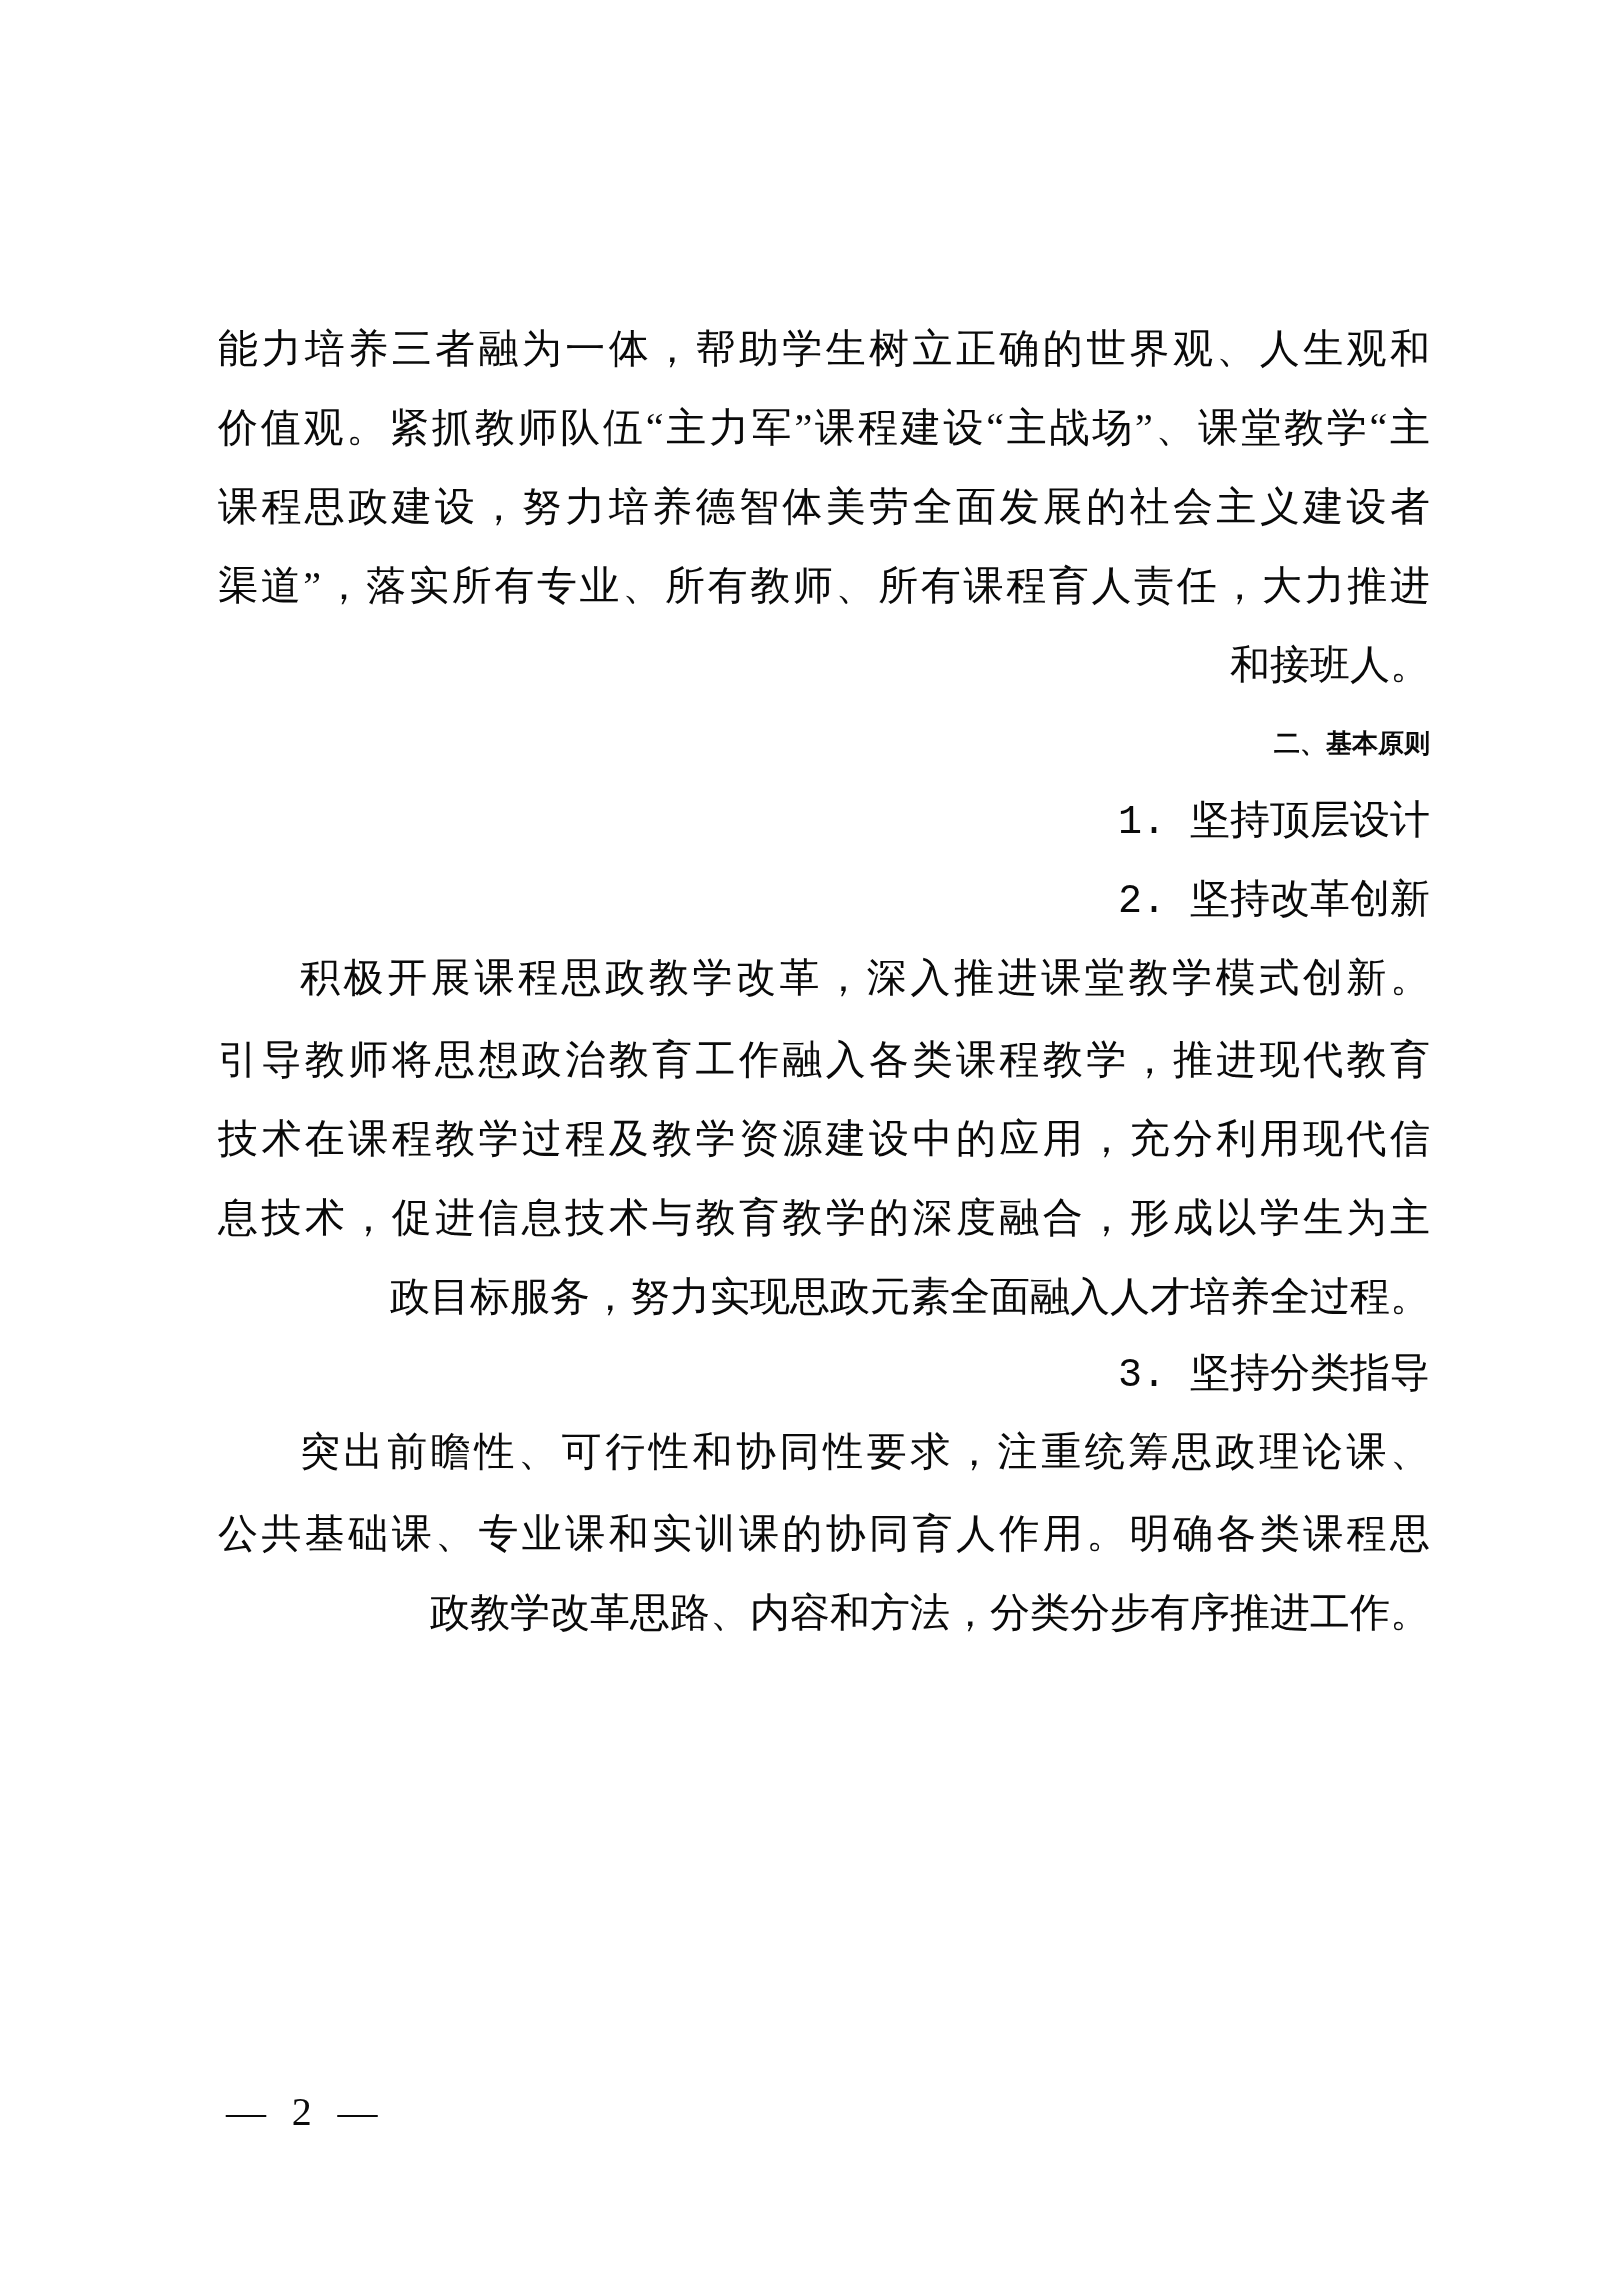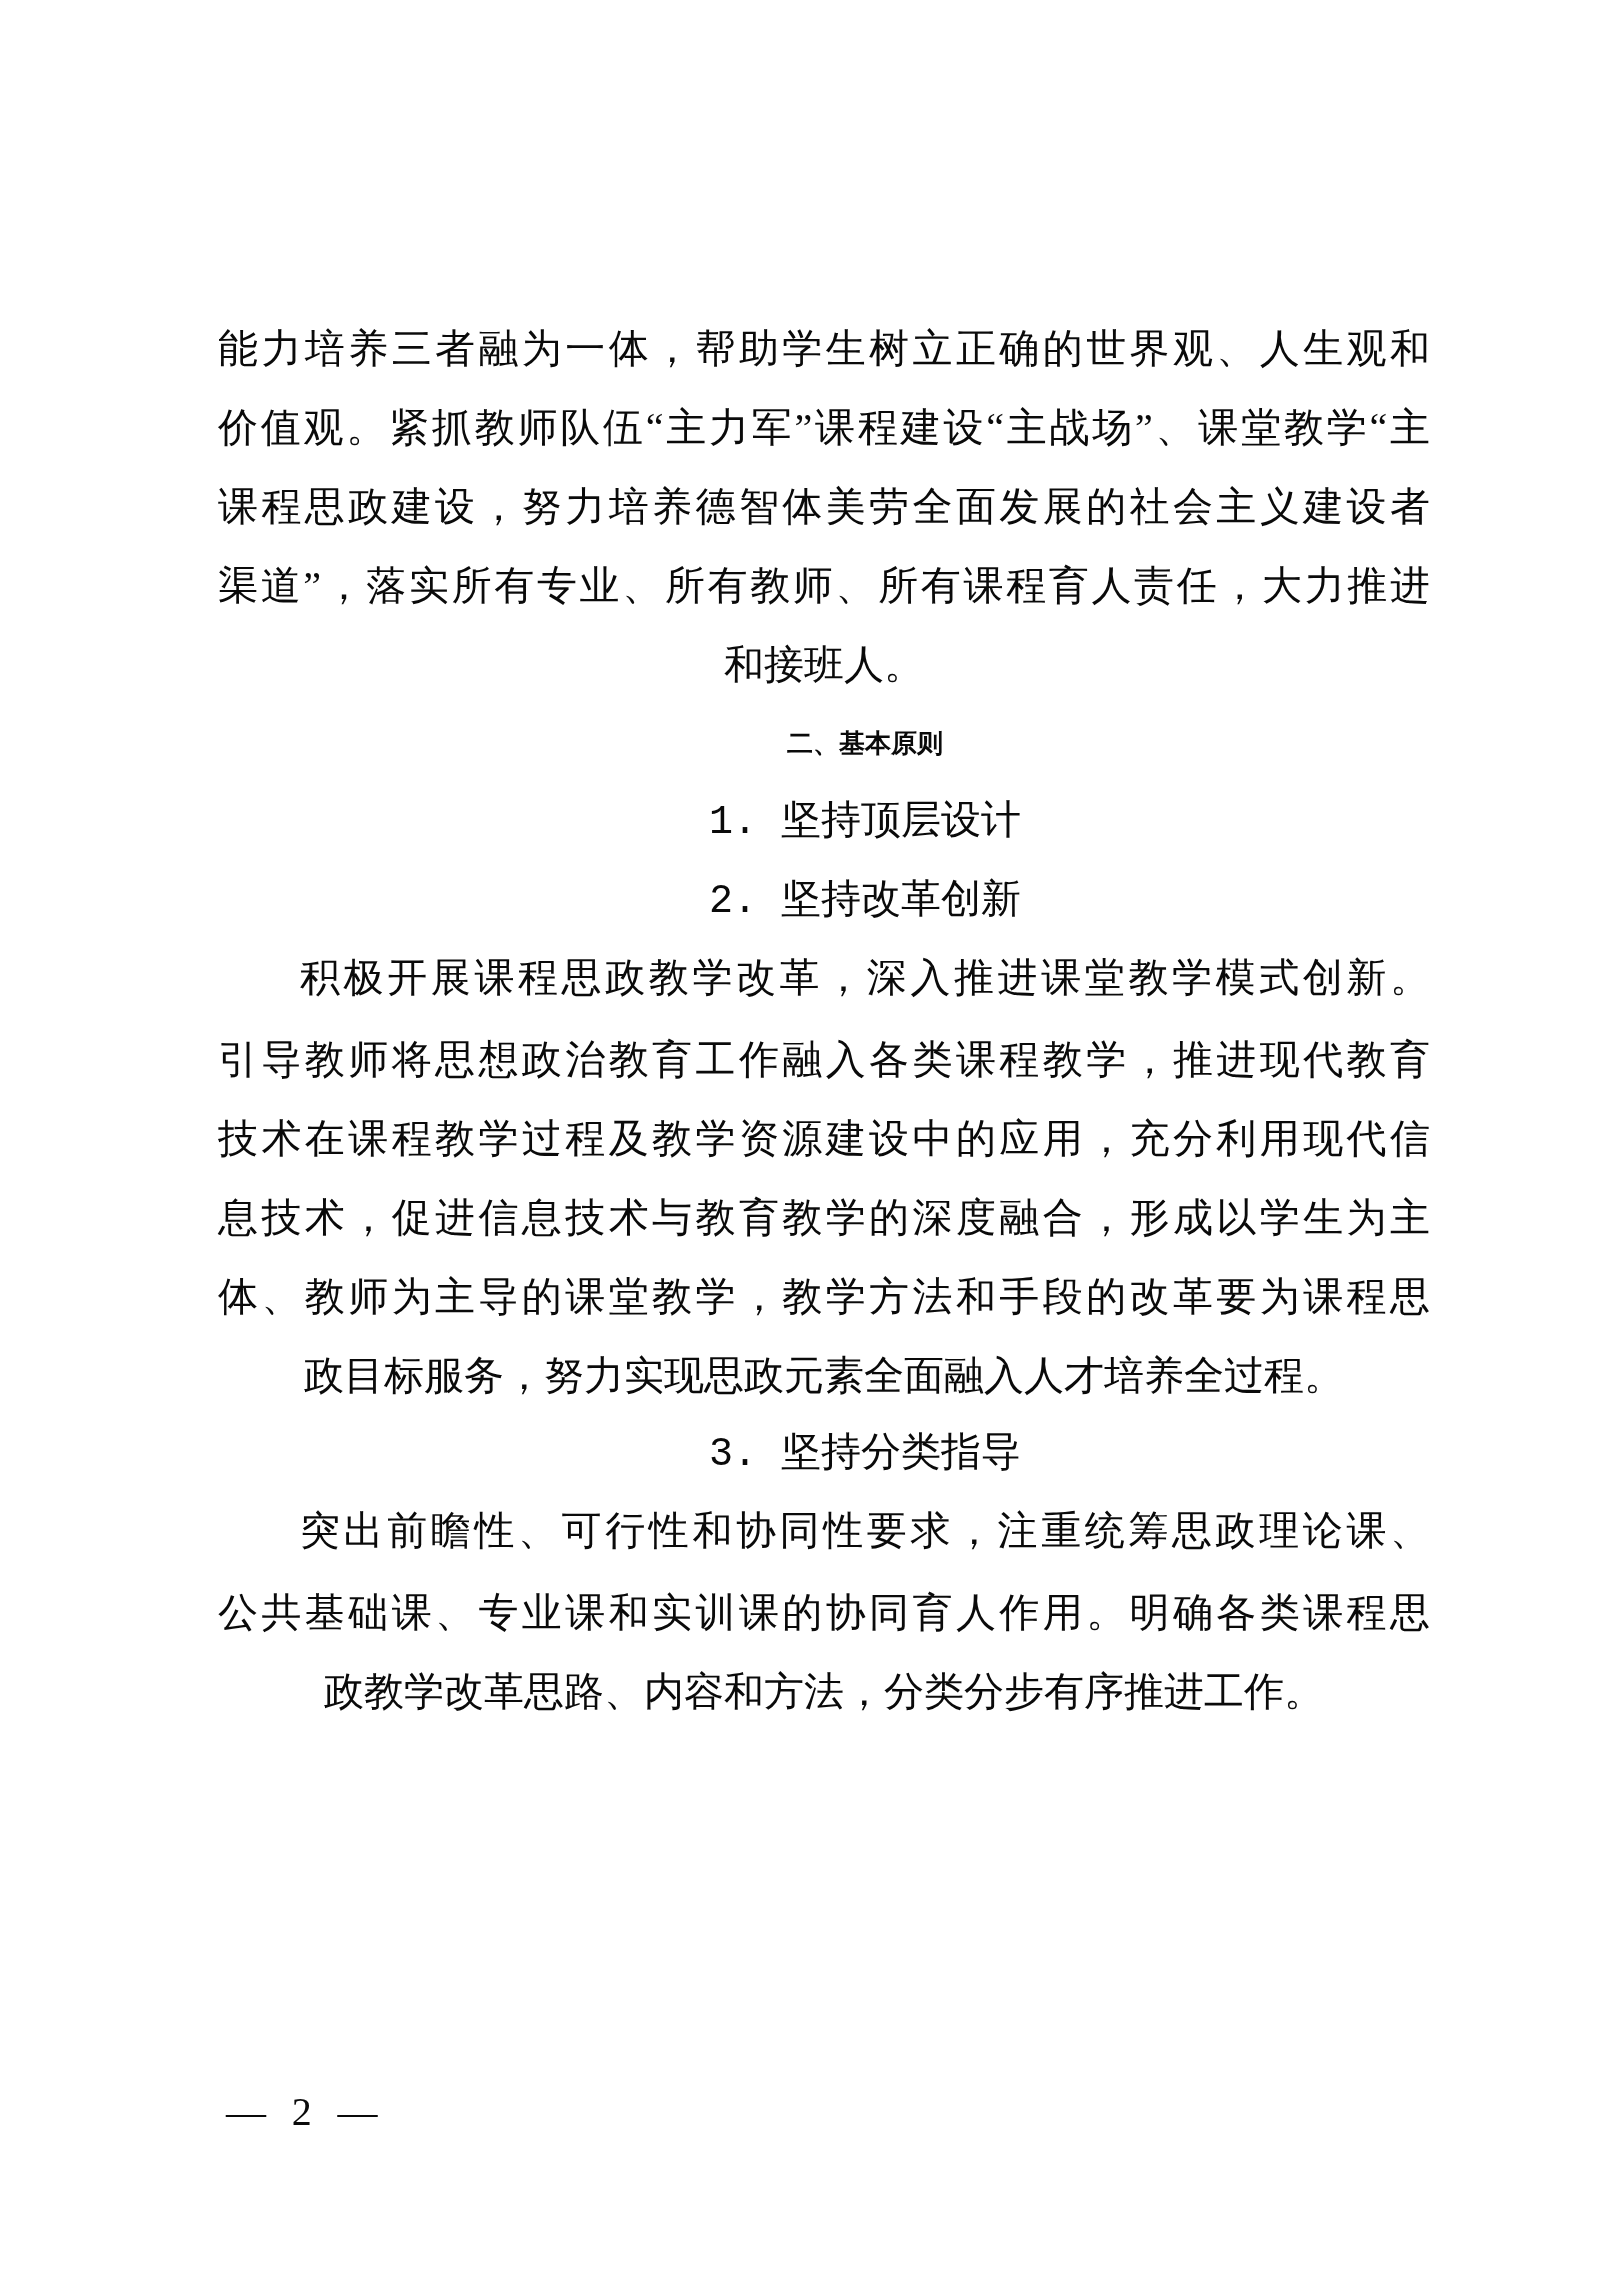--- a/index.html
+++ b/index.html
@@ -32,21 +32,21 @@
     letter-spacing: 0px;
     color: #0a0a0a;
   }
   .block {
     margin: 0;
     padding: 0;
   }
   .line {
     height: 79px;
     line-height: 79px;
-    text-align: center;
+    text-align: right;
     white-space: nowrap;
   }
   
   .line.stretch {
     text-align: justify;
     text-align-last: justify;
     white-space: normal;
   }
   
   .line.indent {
@@ -101,21 +101,20 @@
 
     <div class="block">
       <div class="line indent">2. 坚持改革创新</div>
     </div>
 
     <div class="block">
       <div class="line stretch indent">积极开展课程思政教学改革，深入推进课堂教学模式创新。</div>
       <div class="line stretch">引导教师将思想政治教育工作融入各类课程教学，推进现代教育</div>
       <div class="line stretch">技术在课程教学过程及教学资源建设中的应用，充分利用现代信</div>
       <div class="line stretch">息技术，促进信息技术与教育教学的深度融合，形成以学生为主</div>
-      <div class="line stretch">体、教师为主导的课堂教学，教学方法和手段的改革要为课程思</div>
       <div class="line">政目标服务，努力实现思政元素全面融入人才培养全过程。</div>
     </div>
 
     <div class="block">
       <div class="line indent">3. 坚持分类指导</div>
     </div>
 
     <div class="block">
       <div class="line stretch indent">突出前瞻性、可行性和协同性要求，注重统筹思政理论课、</div>
       <div class="line stretch">公共基础课、专业课和实训课的协同育人作用。明确各类课程思</div>

